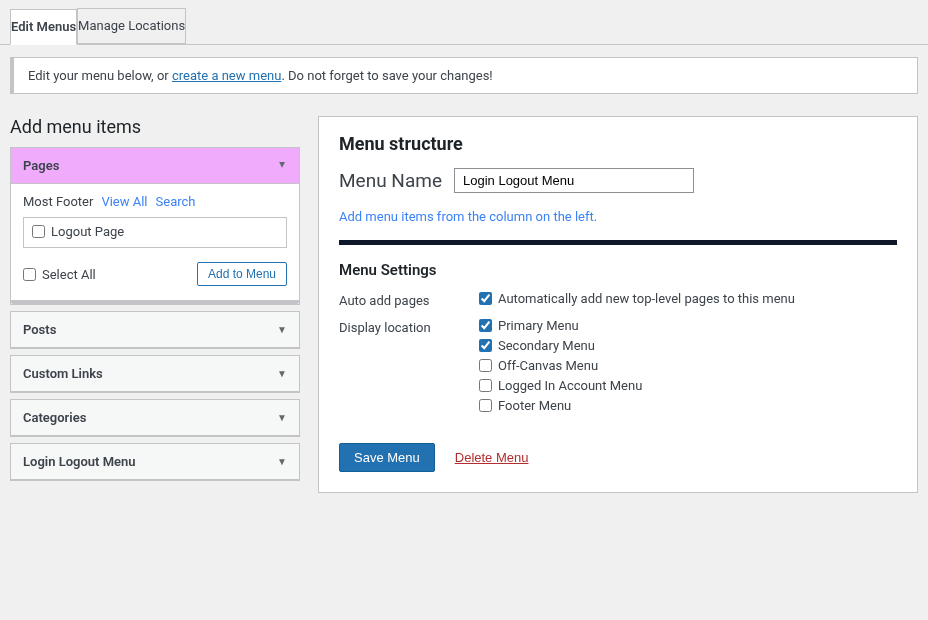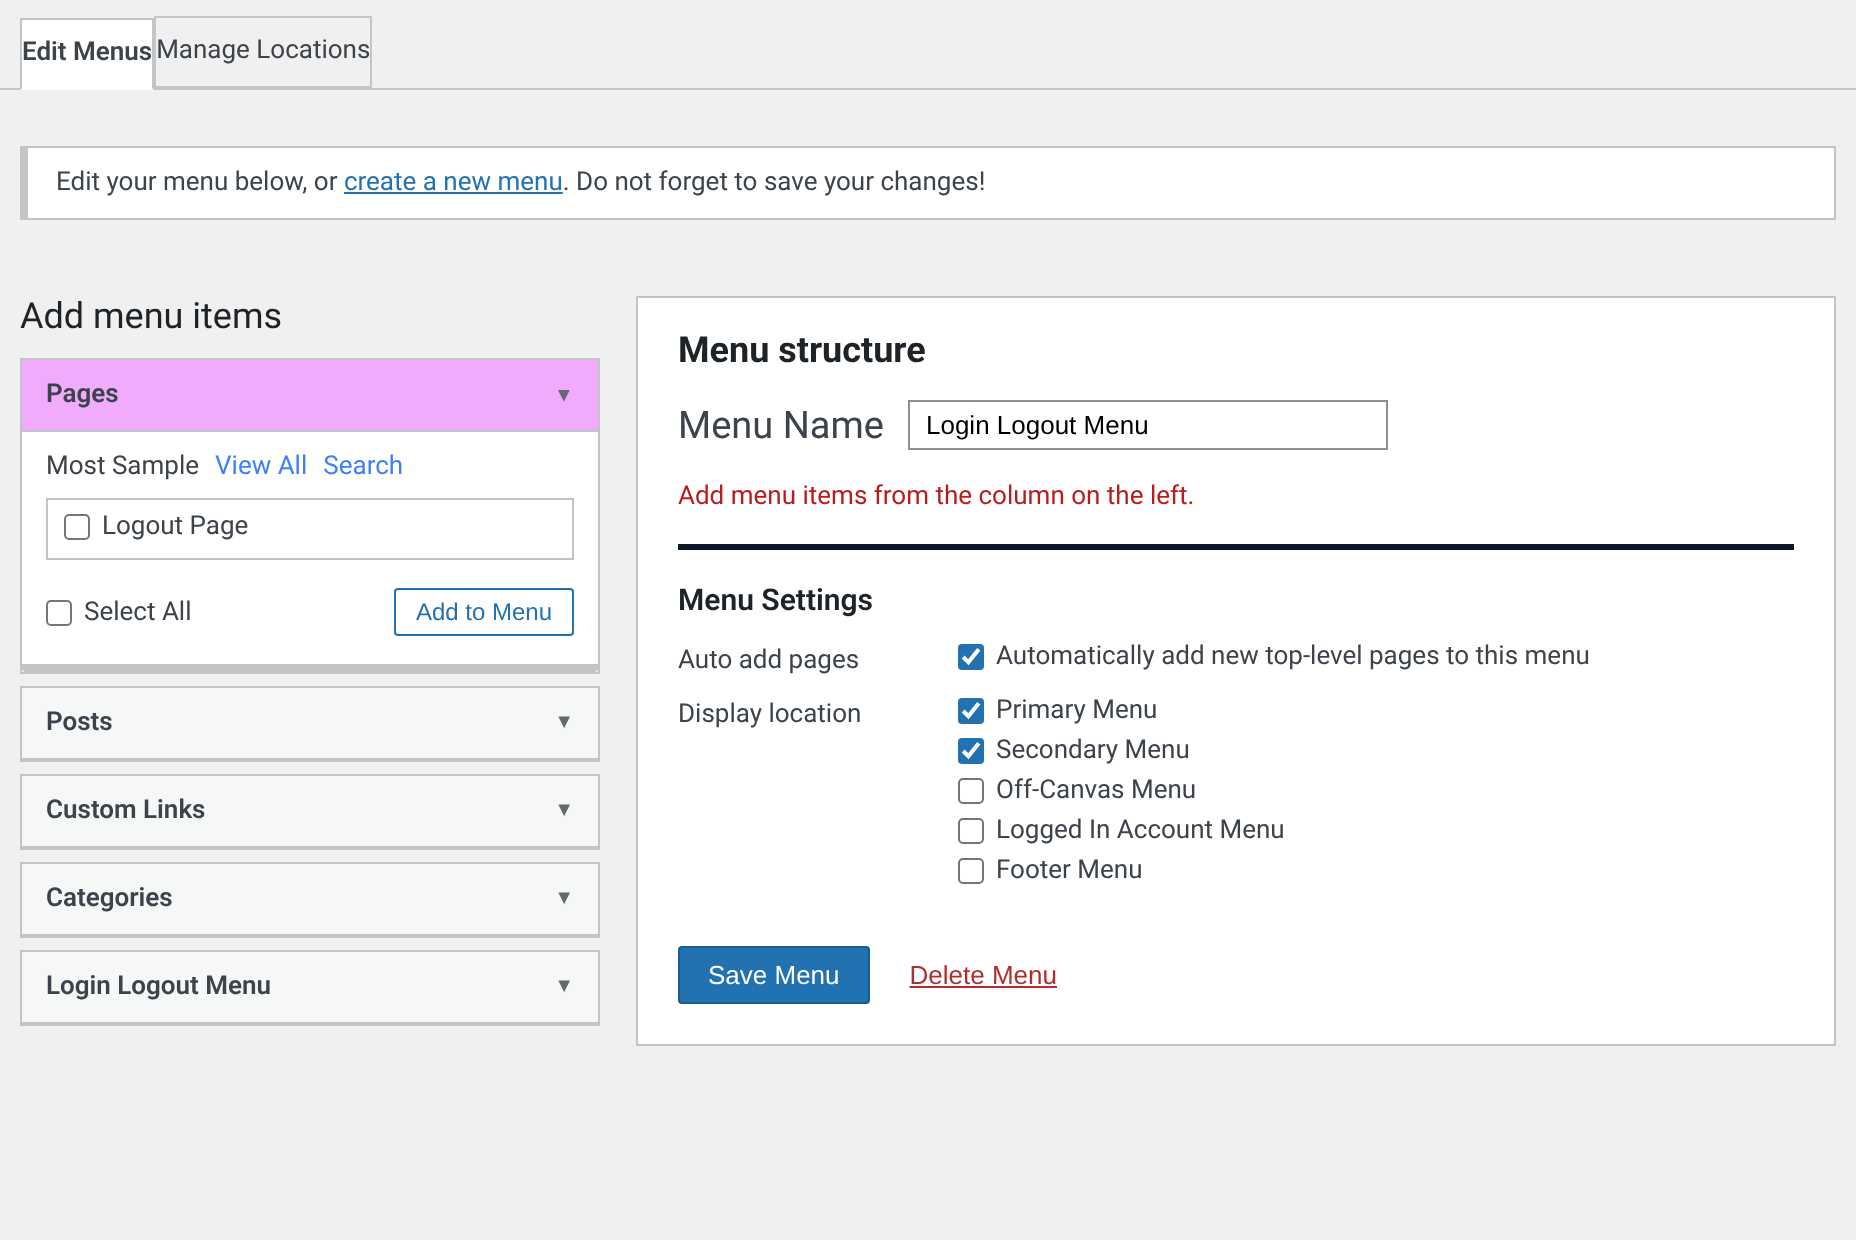--- a/index.html
+++ b/index.html
@@ -37,21 +37,21 @@
       top: 1px;
       z-index: 1;
     }
     .tab:not(.active) {
       background: #f0f0f1;
       border-bottom-color: #c3c4c7;
     }
 
     
     .notice {
-      margin: 28px 10px;
+      margin: 12px 10px;
       padding: 10px 14px;
       background: #fff;
       border: 1px solid #c3c4c7;
       border-left: 4px solid #c3c4c7;
       font-size: 13px;
       color: #3c434a;
     }
     .notice a {
       color: #2271b1;
       text-decoration: underline;
@@ -196,23 +196,23 @@
     }
     .menu-name-input {
       border: 1px solid #8c8f94;
       padding: 4px 8px;
       font-size: 13px;
       width: 240px;
     }
 
     .add-items-text {
       font-size: 13px;
-      color: #b91c1c;
+      color: #3b82f6;
       padding-bottom: 16px;
-      border-bottom: 3px solid #0f172a;
+      border-bottom: 5px solid #0f172a;
       margin-bottom: 16px;
     }
 
     
     .menu-settings-title {
       font-size: 15px;
       font-weight: 600;
       margin-bottom: 12px;
       color: #1d2327;
     }
@@ -295,21 +295,21 @@
     <h2 class="panel-title">Add menu items</h2>
 
     <div class="accordion">
       <div class="accordion-header open">
         <span>Pages</span>
         <span class="arrow-up">▲</span>
       </div>
       <div class="accordion-body">
 
         <div class="sub-tabs">
-          <span class="sub-tab active-sub">Most Sample</span>
+          <span class="sub-tab active-sub">Most Footer</span>
           <span class="sub-tab">View All</span>
           <span class="sub-tab">Search</span>
         </div>
 
         <div class="checkbox-list">
           <div class="checkbox-item">
             <input type="checkbox" style="">
             <label>Logout Page</label>
           </div>
         </div>

